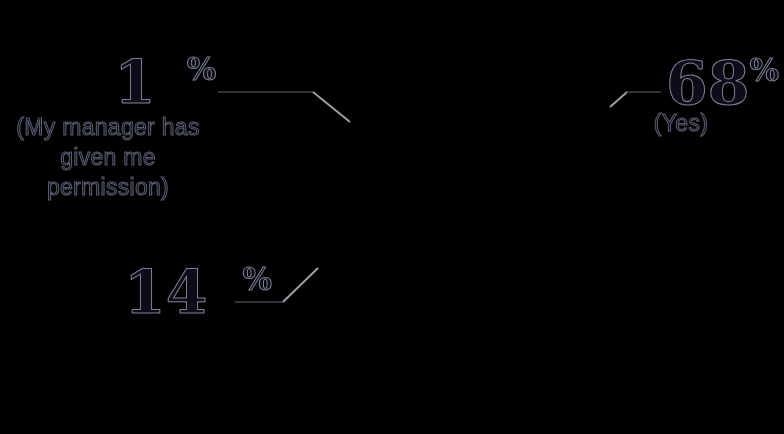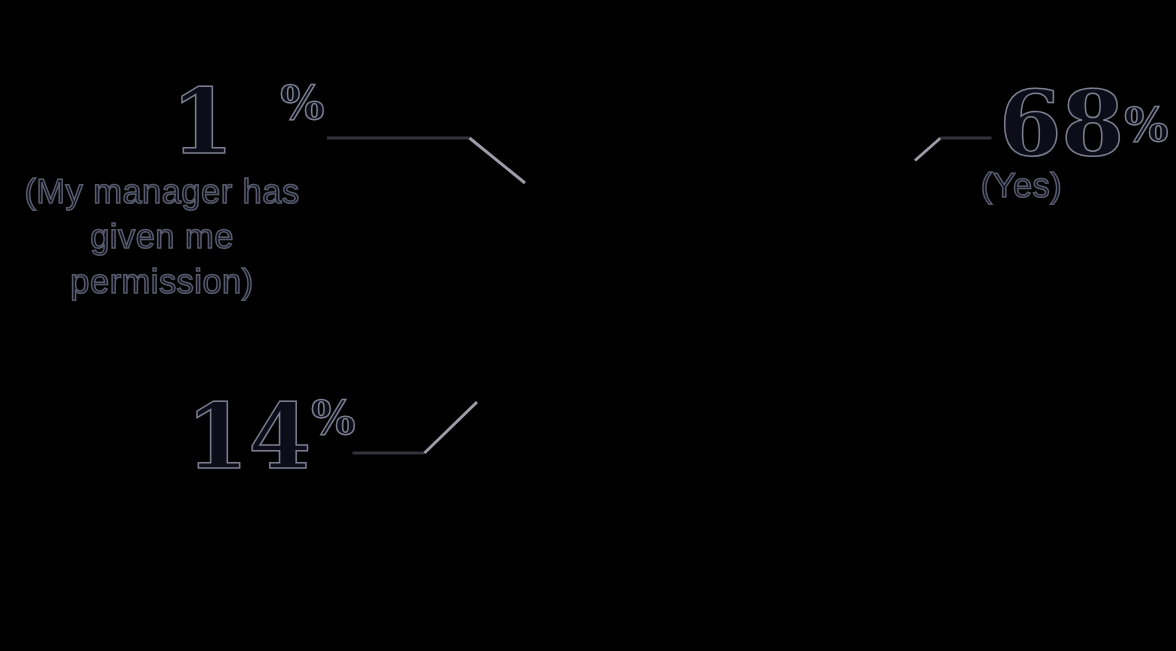--- a/index.html
+++ b/index.html
@@ -51,23 +51,23 @@
     text-align: center;
     color: #0d0d1a;
     -webkit-text-stroke: 1px rgba(150, 155, 180, 0.55);
     text-shadow: 0 0 1px rgba(255, 255, 255, 0.18);
     white-space: pre-line;
     letter-spacing: 0.3px;
   }
   
   #num-manager { left: 114px; top: 52px; }
   #cap-manager { left: 0px;  top: 112px; width: 216px; }
-  #num-yes     { left: 666px; top: 53px; align-items: center; }
+  #num-yes     { left: 666px; top: 53px; }
   #cap-yes     { left: 628px; top: 108px; width: 106px; }
-  #num-no      { left: 124px; top: 262px; }
+  #num-no      { left: 124px; top: 262px; gap: 35px; }
   #cap-no      { left: 116px; top: 316px; width: 106px; }
 </style>
 </head>
 <body>
 
 <div class="stage">
 
   <svg class="leader-svg" width="784" height="434" viewBox="0 0 784 434">
 
     <g>

